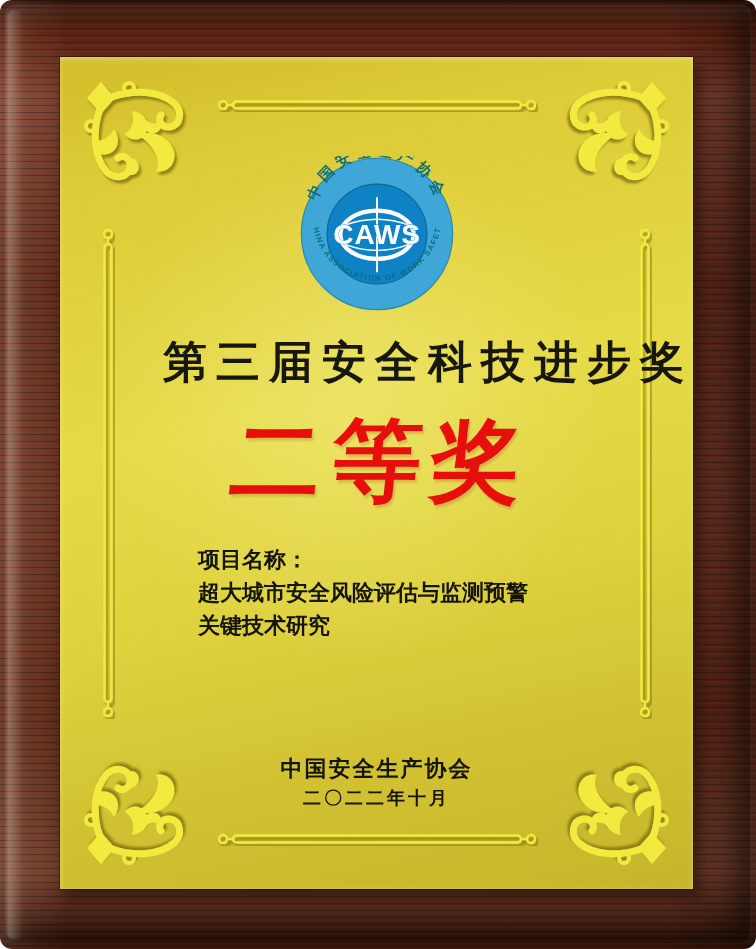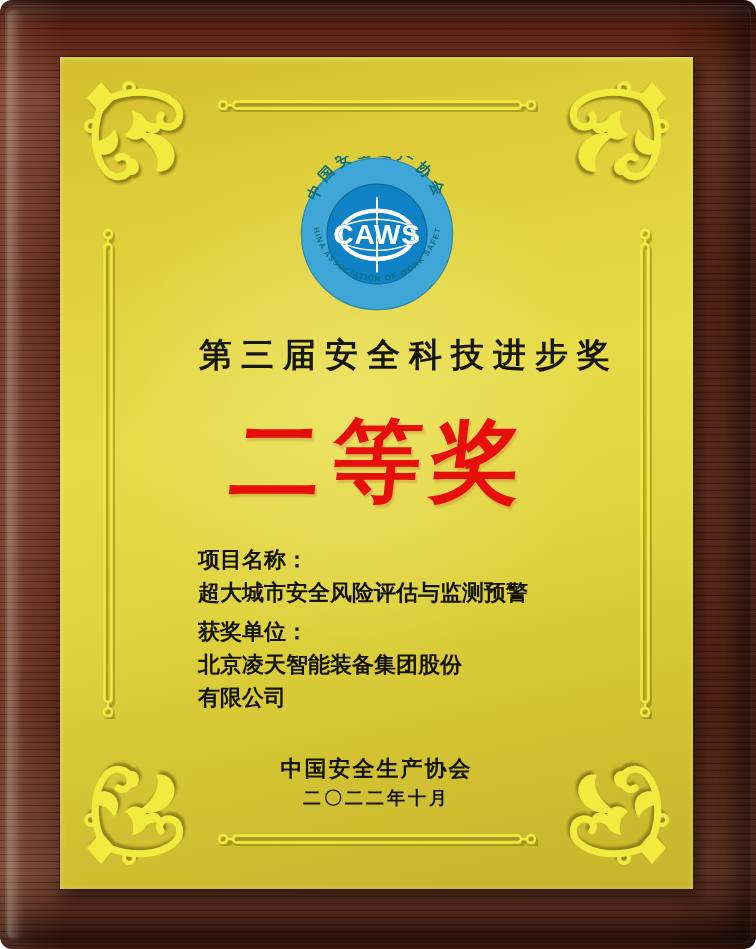--- a/index.html
+++ b/index.html
@@ -55,23 +55,23 @@
   .bar-h{position:absolute;left:50%;margin-left:-161px;width:322px;height:20px;}
   .bar-h.top{top:38px;}
   .bar-h.bottom{bottom:40px;}
   .bar-v{position:absolute;top:50%;margin-top:-246px;width:20px;height:492px;}
   .bar-v.left{left:38px;}
   .bar-v.right{right:38px;}
   
   .logo{position:absolute;top:99px;left:50%;transform:translateX(-50%);width:156px;height:156px;}
   
   .title{
-    position:absolute;top:276px;left:0;width:100%;text-align:center;
-    font-size:33px;font-weight:800;color:#17170e;
-    letter-spacing:9px;text-indent:9px;white-space:nowrap;margin-left:28px;
+    position:absolute;top:276px;left:0;width:100%;text-align:right;
+    font-size:44px;font-weight:800;color:#17170e;
+    letter-spacing:9px;text-indent:9px;white-space:nowrap;
   }
   .award{
     position:absolute;top:344px;left:0;width:100%;text-align:center;
     font-family:"DejaVu Serif","Liberation Serif",serif;
     font-size:90px;font-weight:700;color:#e60f0c;
     letter-spacing:10px;text-indent:10px;transform:skewX(-6deg);
     text-shadow:2px 3px 2px rgba(150,30,10,.18);white-space:nowrap;
   }
   .fields{
     position:absolute;left:138px;top:486px;width:470px;
@@ -194,26 +194,20 @@
 
   <div class="title">第三届安全科技进步奖</div>
 
   <div class="award">二等奖</div>
 
   <div class="fields">
     <div class="f-row">
       <div class="f-label">项目名称：</div>
       <div class="f-value">
         <div>超大城市安全风险评估与监测预警</div>
-      </div>
-    </div>
-    <div class="f-row">
-      <div class="f-label">获奖单位：</div>
-      <div class="f-value">
-        <div>北京凌天智能装备集团股份</div>
-        <div>有限公司</div>
+        <div>关键技术研究</div>
       </div>
     </div>
   </div>
 
   <div class="issuer">中国安全生产协会</div>
   <div class="date">二〇二二年十月</div>
 </div>
 
 </body></html>

